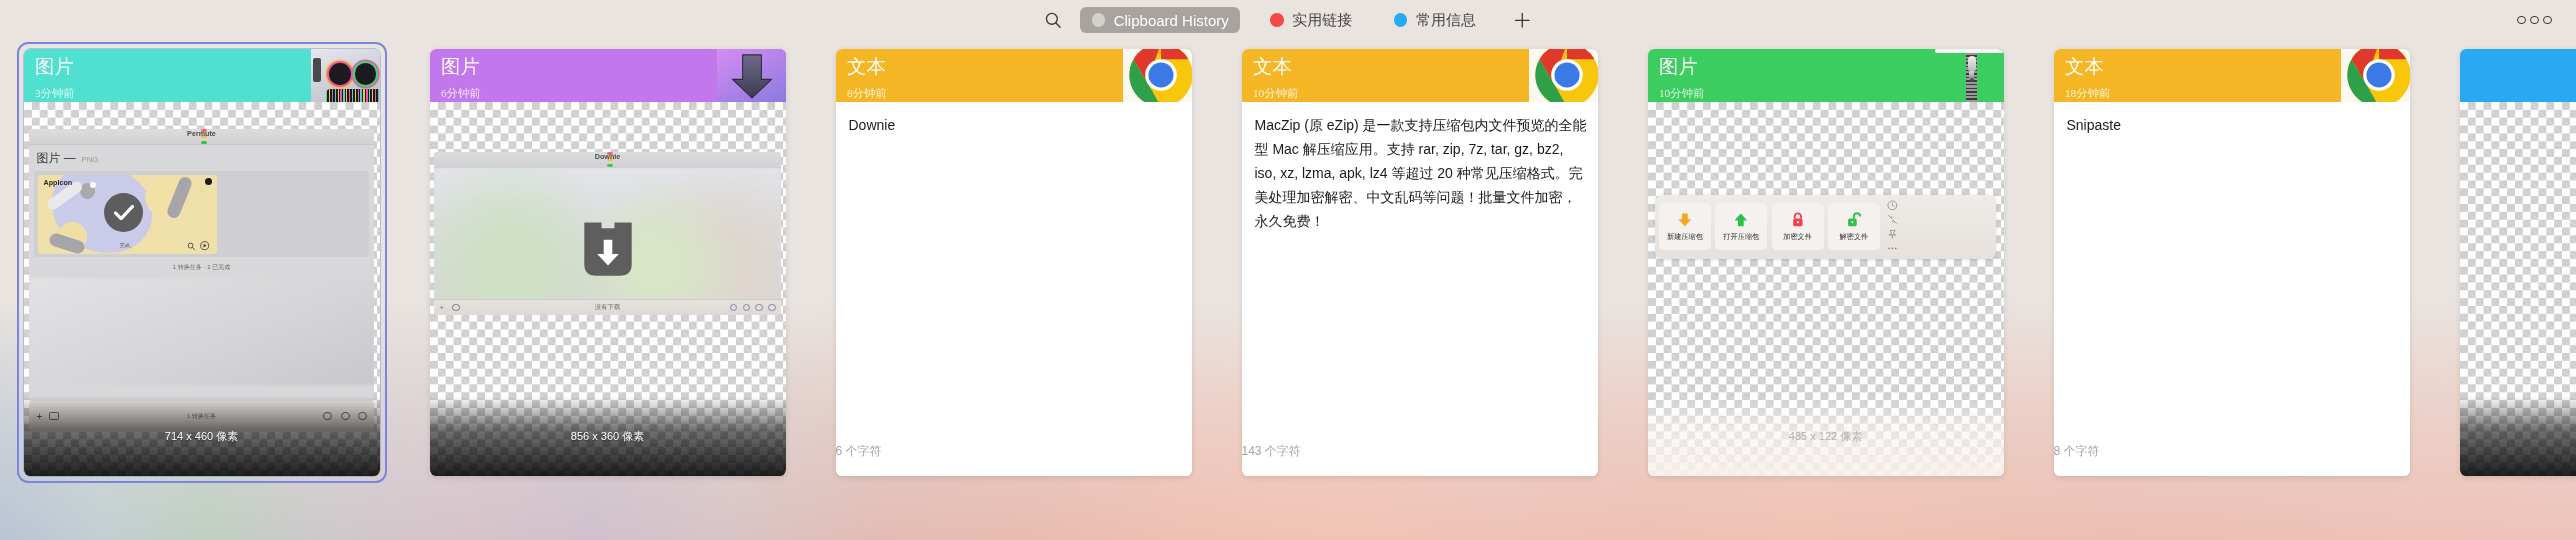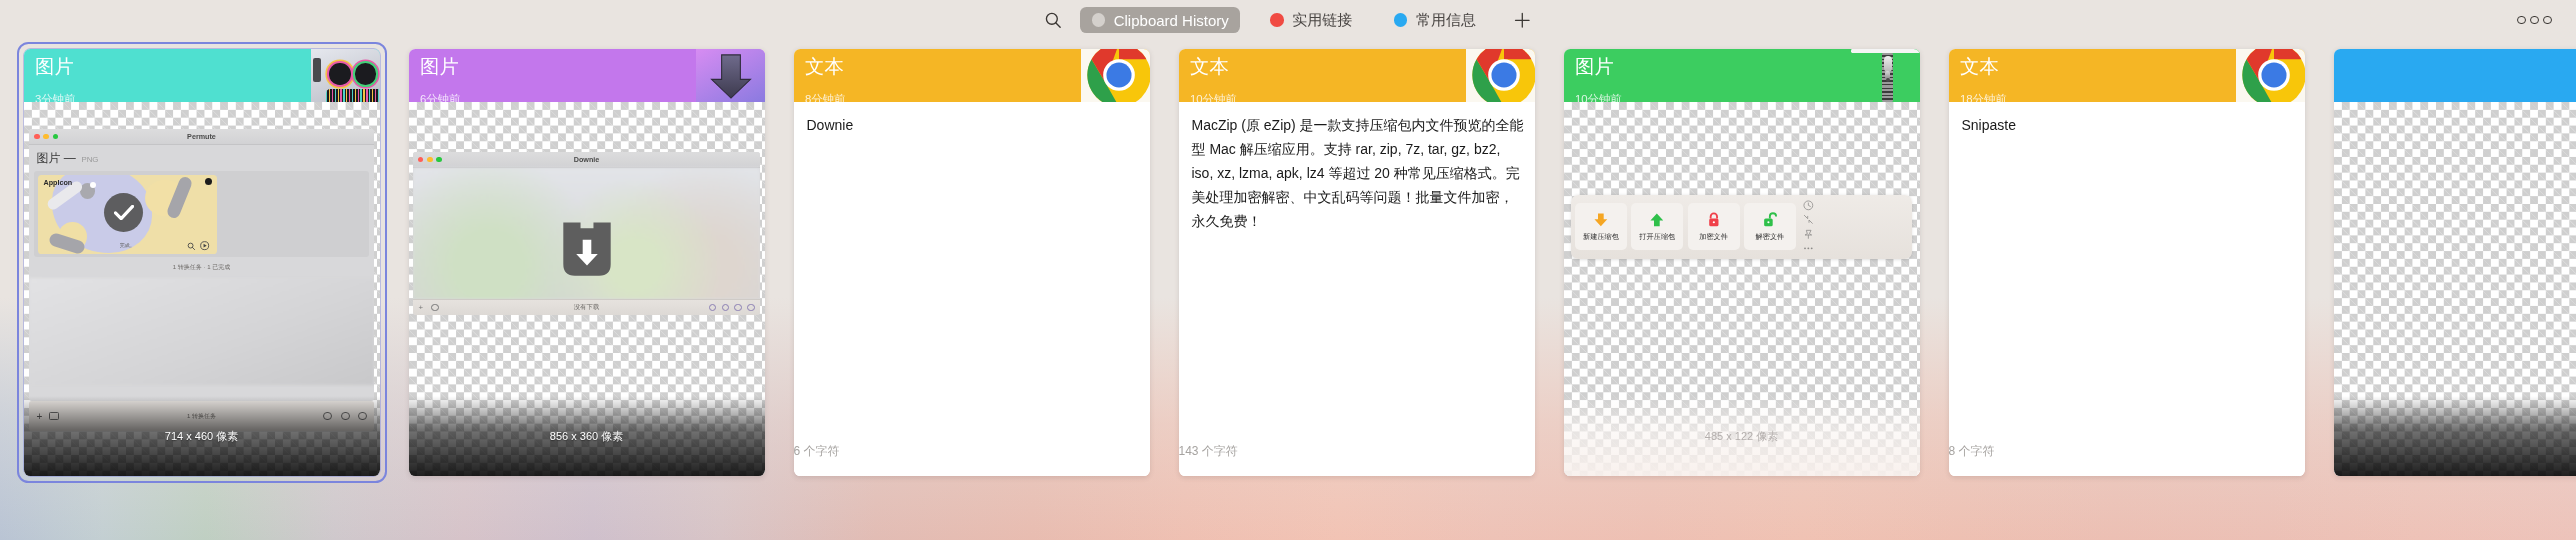--- a/index.html
+++ b/index.html
@@ -126,21 +126,21 @@
 
   
   #rail {
     position: absolute;
     top: 40px; left: 0;
     width: 2576px;
     height: 501px;
     z-index: 2;
     display: flex;
     align-items: flex-start;
-    gap: 15px;
+    gap: 36px;
     padding: 2.1px 0 0 16.5px;
   }
 
   .card-wrap {
     flex: 0 0 auto;
     width: 370px;
     padding: 5px;
     border-radius: 11.4px;
     border: 2.1px solid transparent;
   }
@@ -180,21 +180,22 @@
     font-size: 19.3px;
     line-height: 22px;
     color: #ffffff;
     font-weight: 400;
     letter-spacing: 0.4px;
   }
   .c-time {
     font-size: 11.4px;
     line-height: 14.3px;
     color: rgba(255,255,255,0.82);
-    margin-top: 14px;
+    margin-top: 8px;
+    font-family: Liberation Serif, serif;
   }
   .c-badge {
     position: absolute;
     right: 0; top: 0;
     width: 69px; height: 53px;
     z-index: 1;
     overflow: hidden;
   }
   .c-badge > * { position:absolute; }
 
@@ -266,20 +267,21 @@
     border-radius: 2.9px;
     overflow: hidden;
     background: #d8d8da;
   }
   .mini-bar {
     height: 15.7px;
     background: linear-gradient(to bottom,#dcdcdd,#d2d2d4);
     display: flex; align-items: center; padding-left: 5px; gap: 3.6px;
     position: relative;
     border-bottom: 0.7px solid #c4c4c6;
+    flex-direction: column;
   }
   .tl { width: 5.7px; height: 5.7px; border-radius: 50%; }
   .mini-title {
     position: absolute; left: 0; right: 0; text-align: center;
     font-size: 7.2px; font-weight: bold; color: #4a4a4a;
   }
   .mini-foot {
     position: absolute; left: 0; right: 0; bottom: 0;
     height: 15.7px;
     background: linear-gradient(to bottom,#e6e2de,#ddd9d5);

